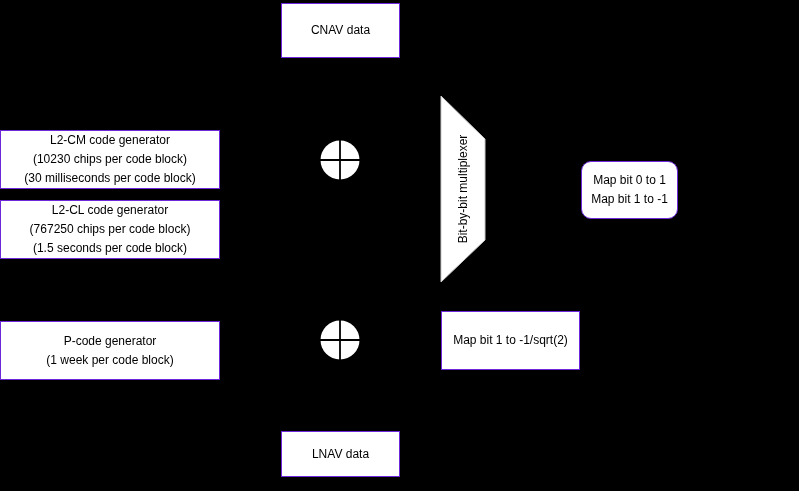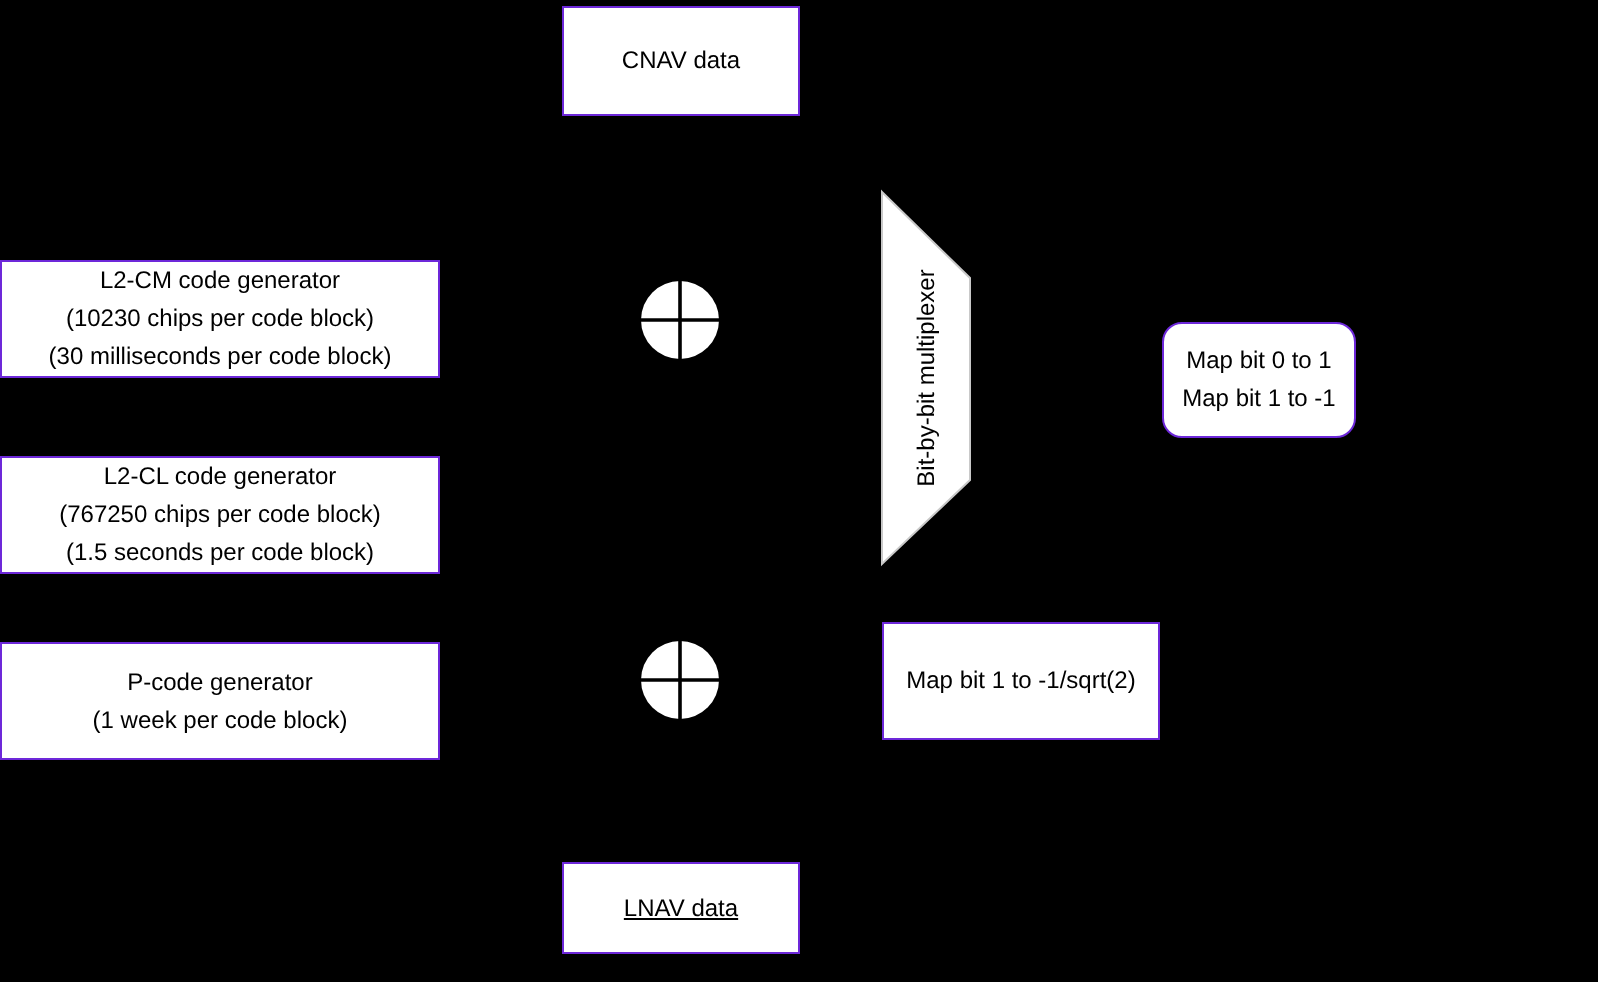--- a/index.html
+++ b/index.html
@@ -27,23 +27,23 @@
     justify-content: center;
     text-align: center;
     font-size: 12px;
     line-height: 19px;
     color: #000000;
   }
   .node .line, .node .label { white-space: nowrap; }
 
   .node-cnav  { left: 281px; top: 3px;   width: 119px; height: 55px; }
   .node-l2cm  { left: 0px;   top: 130px; width: 220px; height: 59px; }
-  .node-l2cl  { left: 0px;   top: 228px; width: 220px; height: 59px; }
+  .node-l2cl  { left: 0px;   top: 200px; width: 220px; height: 59px; }
   .node-pcode { left: 0px;   top: 321px; width: 220px; height: 59px; }
-  .node-lnav  { left: 281px; top: 431px; width: 119px; height: 46px; text-decoration: underline; }
+  .node-lnav  { left: 281px; top: 431px; width: 119px; height: 46px; }
   .node-map1  { left: 581px; top: 161px; width: 97px;  height: 58px; border-radius: 10px; }
   .node-map2  { left: 441px; top: 311px; width: 139px; height: 59px; }
 
   .xor {
     position: absolute;
     width: 44px;
     height: 44px;
   }
   .xor-1 { left: 318px; top: 138px; }
   .xor-2 { left: 318px; top: 318px; }

